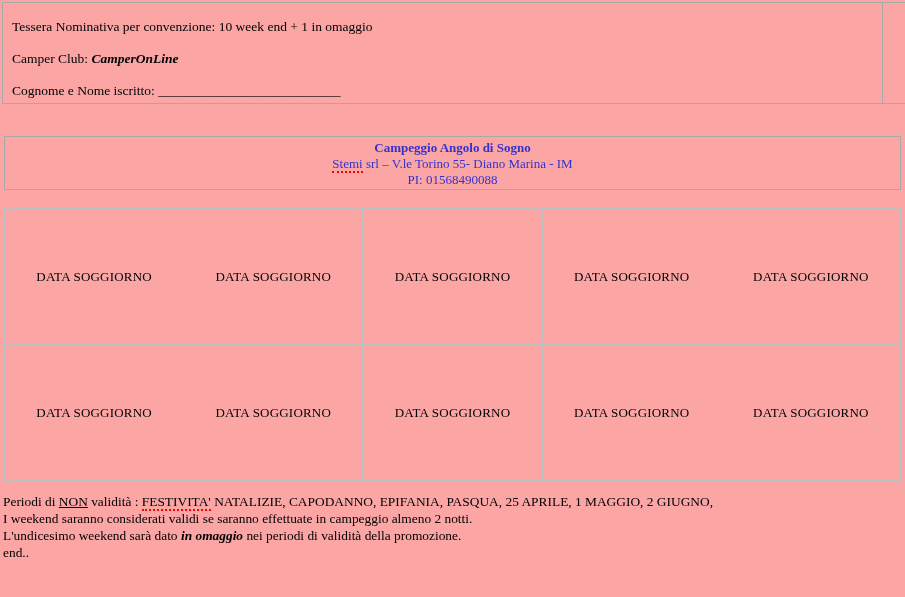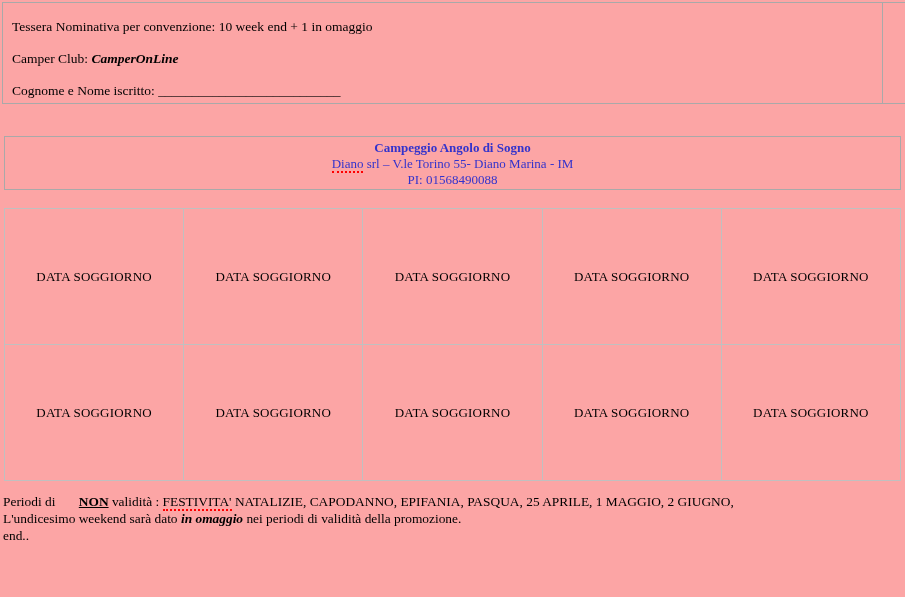--- a/index.html
+++ b/index.html
@@ -38,21 +38,21 @@
   table.stamps td {
     border:1px solid #c0c0c0; text-align:center; vertical-align:middle;
     font-size:13px; letter-spacing:0.2px;
   }
   
   .footer {
     position:absolute; left:3px; top:493px; width:900px; font-size:13.4px;
   }
   .footer p { margin:0; line-height:17px; }
   .footer .indent { padding-left:132px; }
-  .non { font-weight:bold; text-decoration:underline;margin-left:20px; }
+  .non { font-weight:normal; text-decoration:underline; }
   .caret {
     display:inline-block; width:1px; height:13px; background:#000;
     vertical-align:-2px; margin-right:1px;
   }
 </style>
 </head>
 <body>
 
 <div class="page">
 
@@ -60,21 +60,21 @@
     <div class="box1-main">
       <p>Tessera Nominativa per convenzione: 10 week end + 1 in omaggio</p>
       <p><span>Camper Club: </span><span class="bold">CamperOnLine</span></p>
       <p><span>Cognome e Nome iscritto: </span><span>___________________________</span></p>
     </div>
     <div class="box1-side"></div>
   </div>
 
   <div class="box2">
     <div class="campsite-name">Campeggio Angolo di Sogno</div>
-    <div><span class="squiggle">Diano</span><span> srl – V.le Torino 55- Diano Marina - IM</span></div>
+    <div><span class="squiggle">Stemi</span><span> srl – V.le Torino 55- Diano Marina - IM</span></div>
     <div>PI: 01568490088</div>
   </div>
 
   <table class="stamps">
     <tbody>
         <tr>
       <td>DATA SOGGIORNO</td>
       <td>DATA SOGGIORNO</td>
       <td>DATA SOGGIORNO</td>
       <td>DATA SOGGIORNO</td>
@@ -85,17 +85,18 @@
       <td>DATA SOGGIORNO</td>
       <td>DATA SOGGIORNO</td>
       <td>DATA SOGGIORNO</td>
       <td>DATA SOGGIORNO</td>
     </tr>
   </tbody>
     </table>
 
   <div class="footer">
     <p><span>Periodi di </span><span class="non">NON</span><span> validità : </span><span class="squiggle">FESTIVITA'</span><span> NATALIZIE, CAPODANNO, EPIFANIA, PASQUA, 25 APRILE, 1 MAGGIO, 2 GIUGNO,</span></p>
+    <p>I weekend saranno considerati validi se saranno effettuate in campeggio almeno 2 notti.</p>
     <p><span>L'undicesimo weekend sarà dato </span><span class="bold">in omaggio</span><span> nei periodi di validità della promozione.</span></p>
     <p>end..</p>
   </div>
 
 </div>
 
 </body></html>

